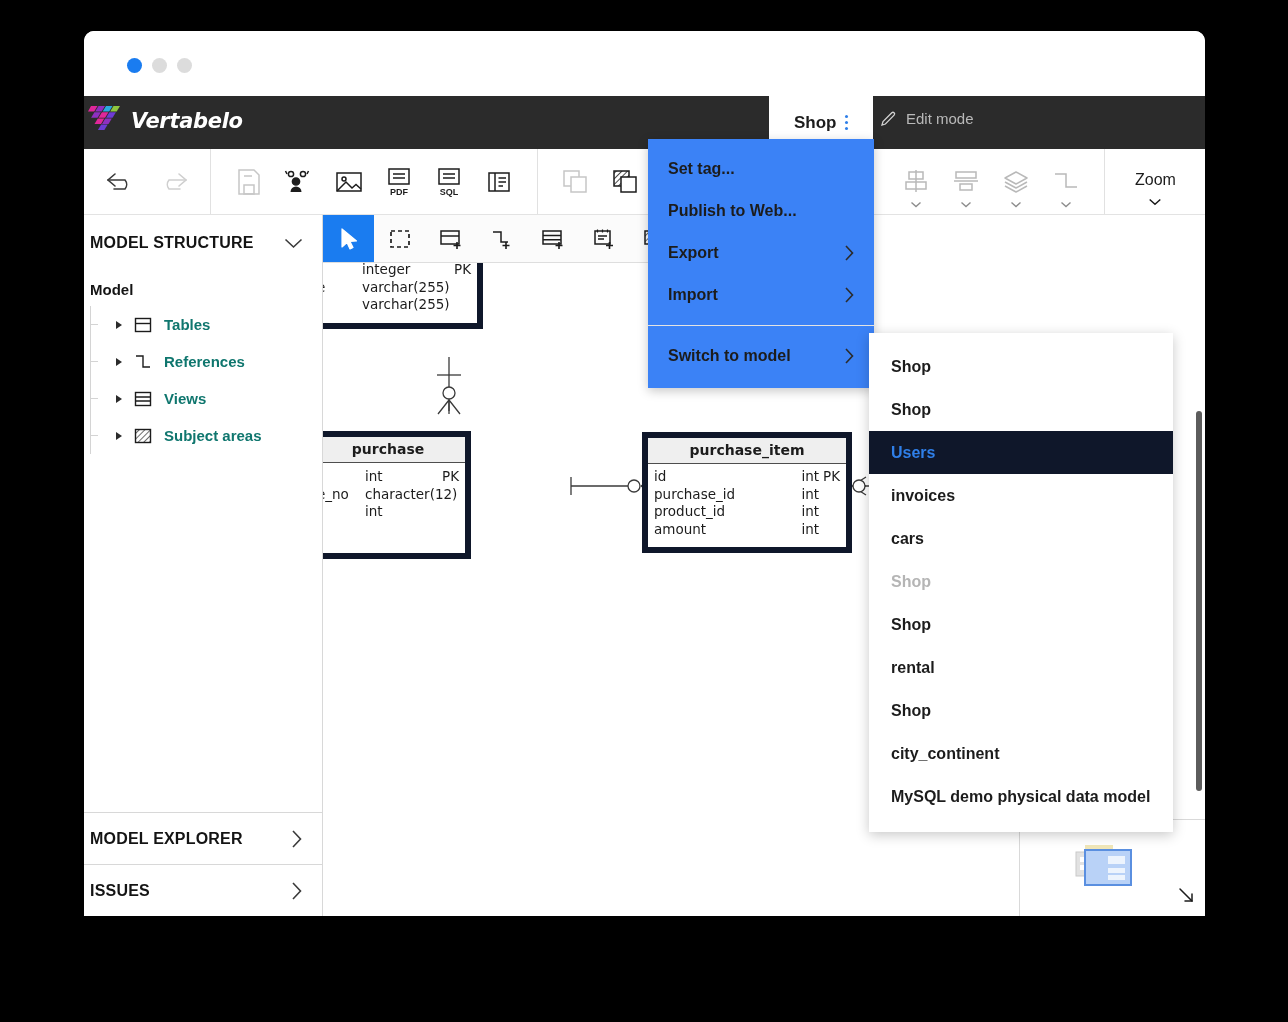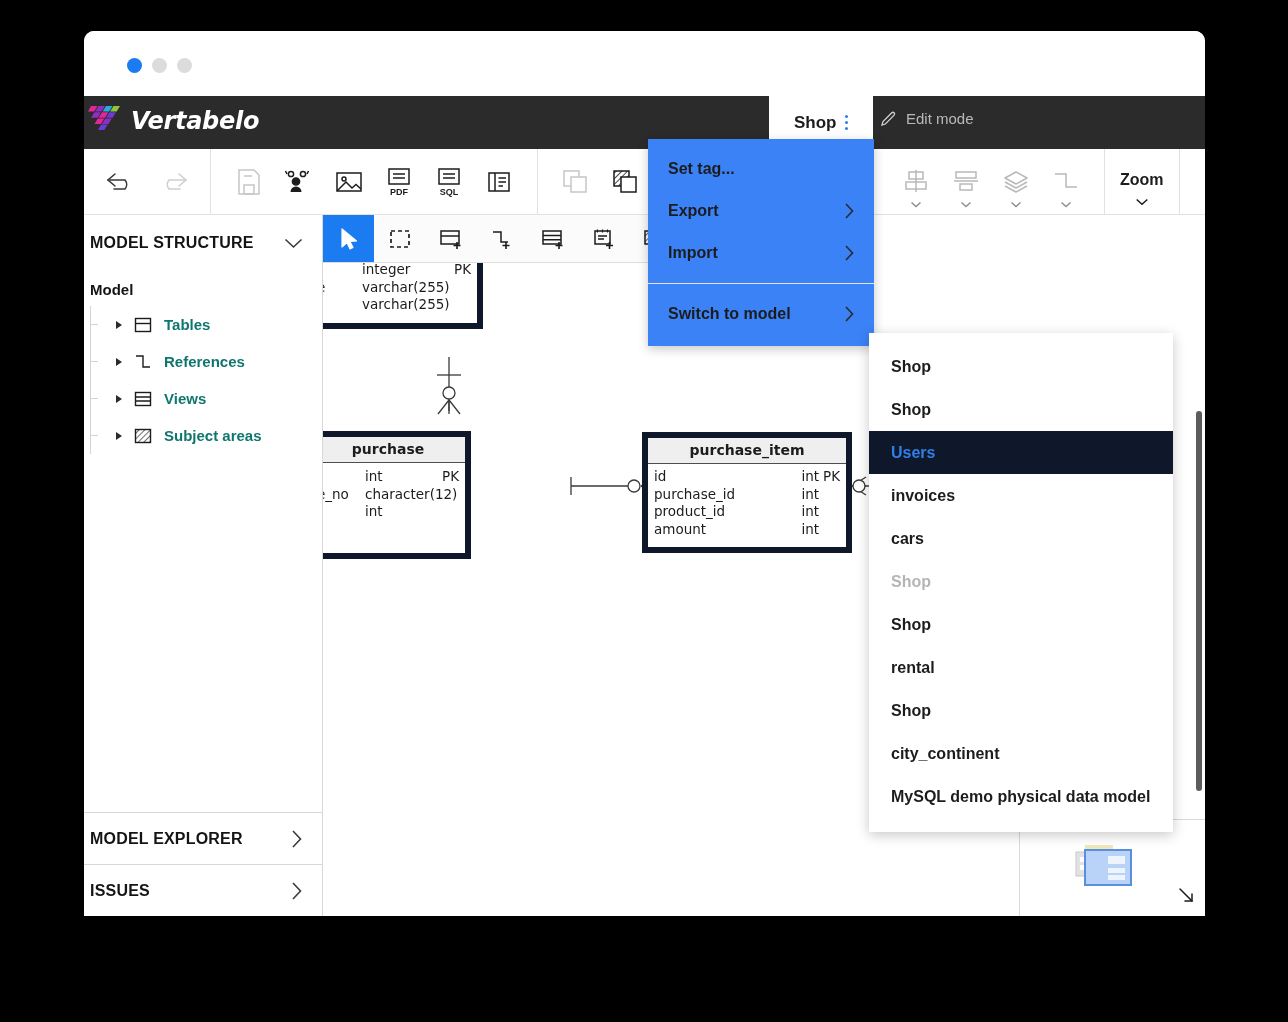--- a/index.html
+++ b/index.html
@@ -45,21 +45,21 @@
     width: 100%; height: 53px;
     background: #2b2b2b;
   }
   .brand {
     position: absolute; left: 4px; top: 6px;
     display: flex; align-items: center; gap: 9px;
   }
   .brand-logo { width: 34px; height: 38px; display: block; }
   .brand-name {
     color: #ffffff;
-    font-size: 24px;
+    font-size: 21px;
     font-weight: bold;
     font-style: italic;
     letter-spacing: -0.3px;
     font-family: "DejaVu Sans", sans-serif;
   }
   .model-tab {
     position: absolute; left: 685px; top: 0px;
     width: 104px; height: 53px;
     background: #ffffff;
     display: flex; align-items: center;
@@ -95,25 +95,24 @@
     display: flex; align-items: center; justify-content: center;
     position: relative;
   }
   .tbtn svg { display: block; }
   .tbtn .caret {
     position: absolute; bottom: 6px; left: 50%; transform: translateX(-50%);
   }
   .zoom-group {
     display: flex; flex-direction: column; align-items: center;
     justify-content: center; height: 100%;
-    padding: 0 15px;
+    padding: 0 30px;
     border-left: 1px solid #e1e1e1;
     border-right: 1px solid #e1e1e1;
     position: relative;
-    font-weight: bold;
   }
   .zoom-label { font-size: 16px; color: #1c1c1c; margin-top: -3px;}
   .zoom-caret { position: absolute; bottom: 8px; left: 50%; transform: translateX(-50%);}
 
   
   .sidebar {
     position: absolute; left: 0; top: 184px;
     width: 238px; height: 701px;
     background: #ffffff;
     border-right: 1px solid #d8d8d8;
@@ -695,20 +694,23 @@
         </span>
       </div>
     </div>
   </div>
 
   <div class="menu">
     <div class="menu-item">
       <span>Set tag...</span>
     </div>
     <div class="menu-item">
+      <span>Publish to Web...</span>
+    </div>
+    <div class="menu-item">
       <span>Export</span>
       <svg class="chev" width="11" height="18" viewBox="0 0 11 18" fill="none" stroke="#2b2b2b" stroke-width="1.6">
           <path d="M2 2 L8.5 9 L2 16"></path>
         </svg>
     </div>
     <div class="menu-item">
       <span>Import</span>
       <svg class="chev" width="11" height="18" viewBox="0 0 11 18" fill="none" stroke="#2b2b2b" stroke-width="1.6">
           <path d="M2 2 L8.5 9 L2 16"></path>
         </svg>

